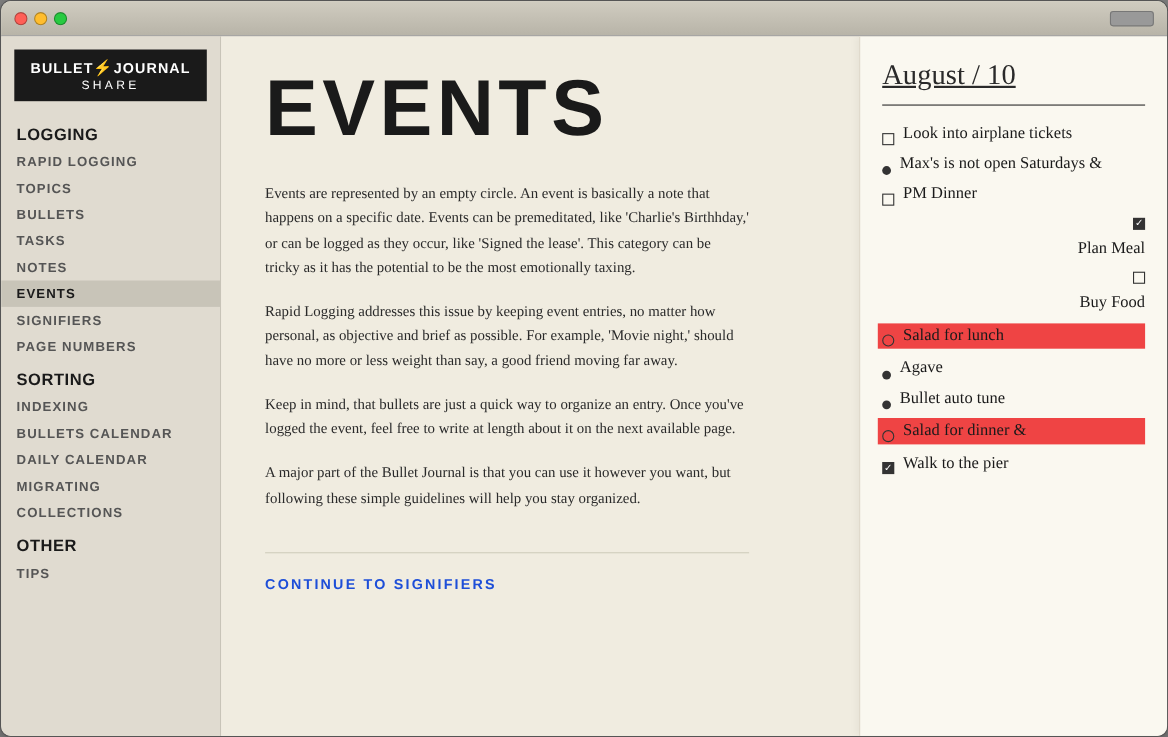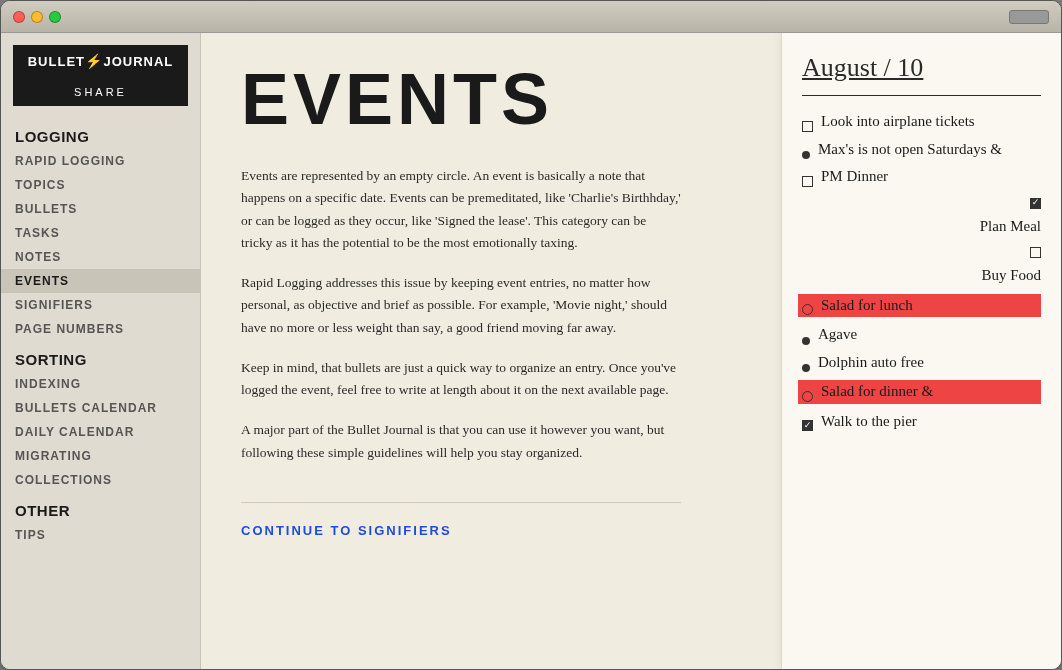--- a/index.html
+++ b/index.html
@@ -80,21 +80,20 @@
     }
 
     .logo-box {
       background: #1a1a1a;
       margin: 12px;
       padding: 8px 10px;
       display: flex;
       flex-direction: column;
       align-items: center;
       justify-content: center;
-      gap: 14px;
     }
 
     .logo-text {
       color: #fff;
       font-family: Arial Black, sans-serif;
       font-size: 13px;
       font-weight: 900;
       letter-spacing: 1px;
       line-height: 1.2;
       text-align: center;
@@ -383,21 +382,21 @@
           <span class="item-text">Salad for lunch</span>
         </li>
 
         <li class="journal-item">
           <div class="bullet-filled-circle"></div>
           <span class="item-text">Agave</span>
         </li>
 
         <li class="journal-item">
           <div class="bullet-filled-circle"></div>
-          <span class="item-text">Dolphin auto free</span>
+          <span class="item-text">Bullet auto tune</span>
         </li>
 
         <li class="journal-item highlighted">
           <div class="bullet-empty-circle"></div>
           <span class="item-text">Salad for dinner &amp;</span>
         </li>
 
         <li class="journal-item">
           <div class="bullet-checked-box"></div>
           <span class="item-text">Walk to the pier</span>

